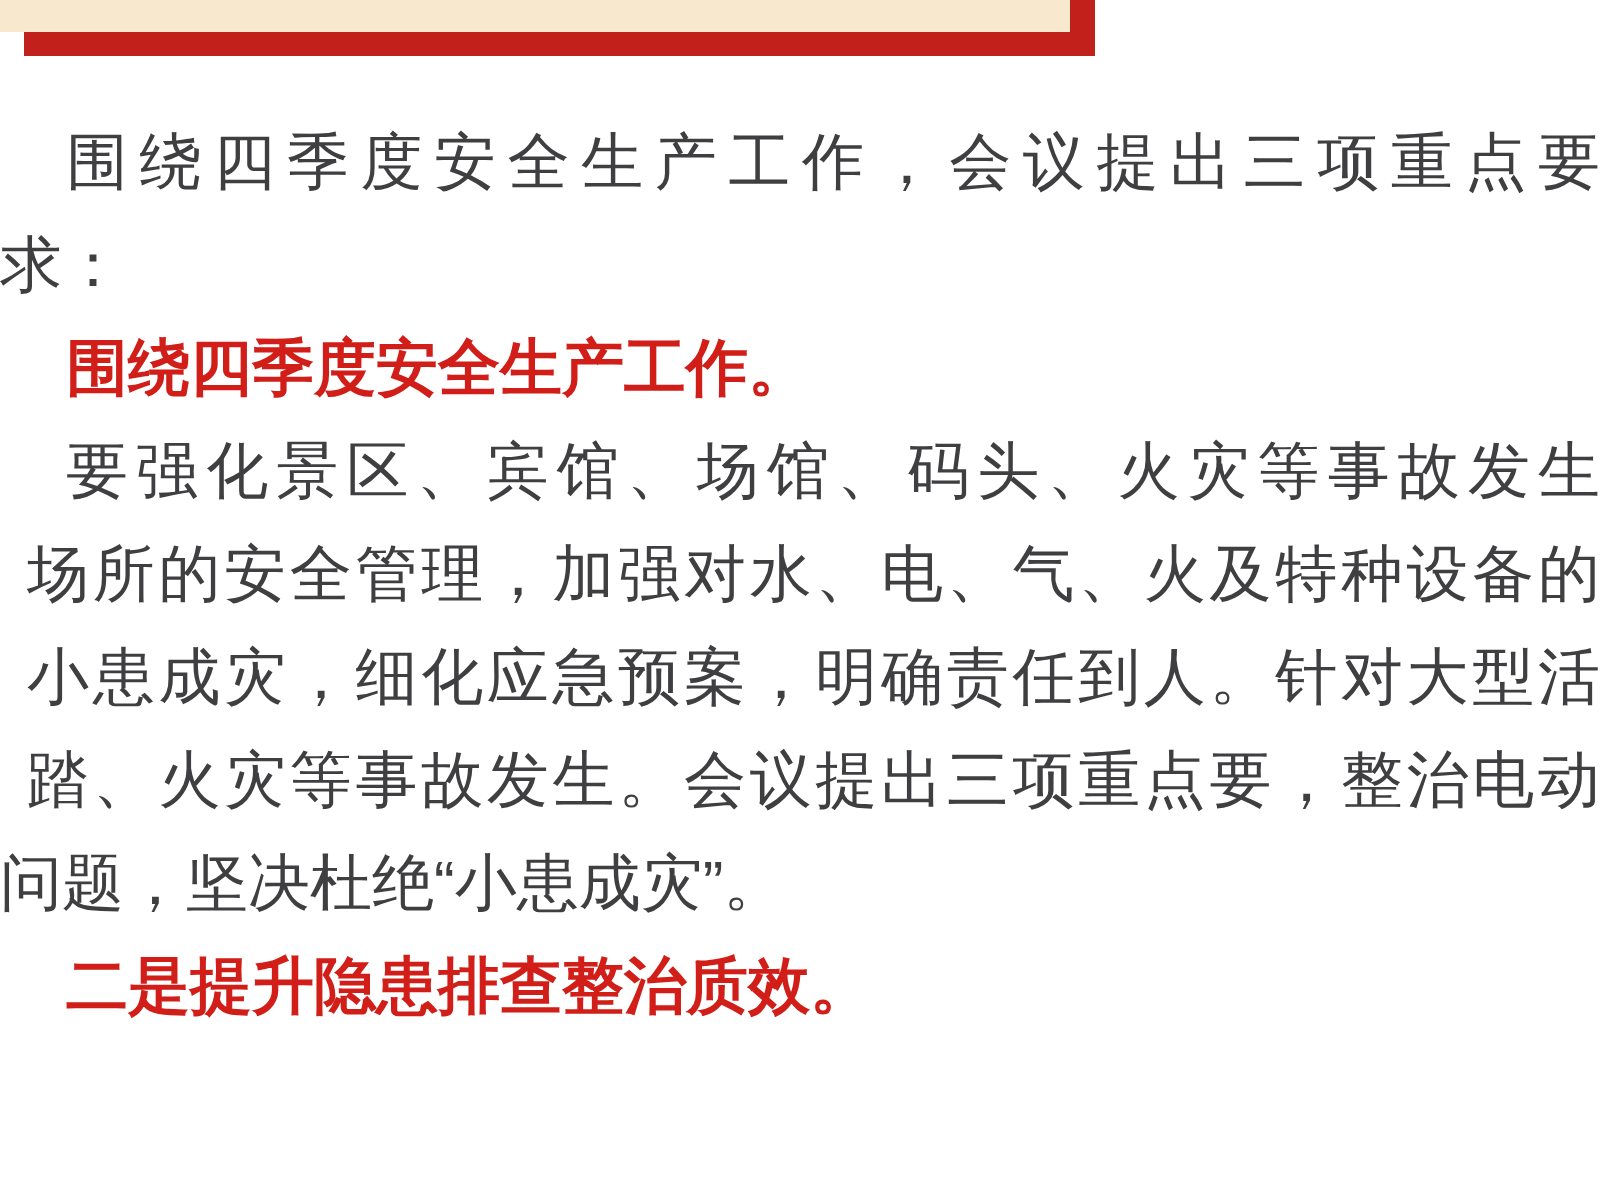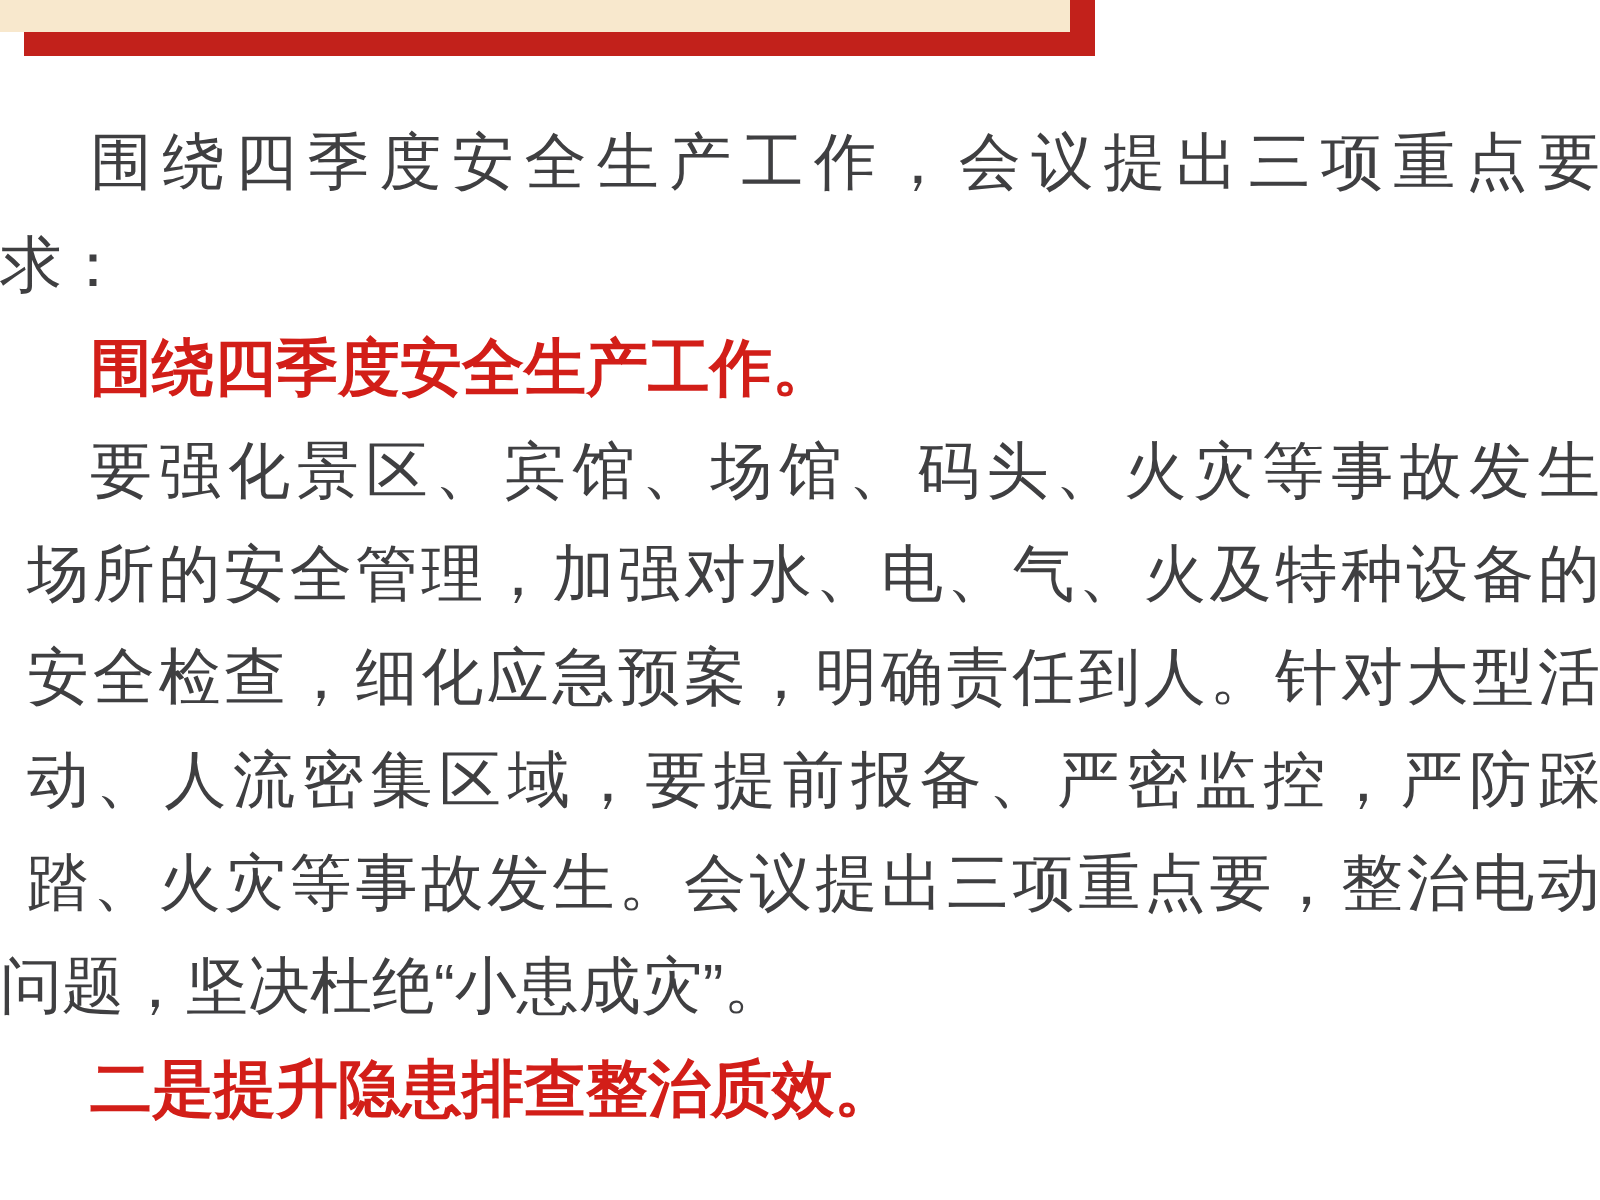--- a/index.html
+++ b/index.html
@@ -37,37 +37,36 @@
     color:var(--body-color,#3f3f41);
     white-space:nowrap;
     overflow:visible;
   }
   .line.justify {
     white-space:normal;
     text-align:justify;
     text-align-last:justify;
     padding-left:27px;
   }
-  .line.indent { padding-left:90px; }
+  .line.indent { padding-left:66px; }
   .line.heading {
     color:var(--heading-color,#d21e18);
     font-weight:700;
   }
 </style>
 </head>
 <body style="background: rgb(255, 255, 255);">
 
 <div class="page">
   <div class="banner-red"></div>
   <div class="banner-cream"></div>
   <div class="article" id="article">
       <div class="line indent justify">围绕四季度安全生产工作，会议提出三项重点要</div>
       <div class="line">求：</div>
       <div class="line heading indent">围绕四季度安全生产工作。</div>
       <div class="line indent justify">要强化景区、宾馆、场馆、码头、火灾等事故发生</div>
       <div class="line justify">场所的安全管理，加强对水、电、气、火及特种设备的</div>
-      <div class="line justify">安全检查，细化应急预案，明确责任到人。针对大型活</div>
-      <div class="line justify">动、人流密集区域，要提前报备、严密监控，严防踩</div>
+      <div class="line justify">小患成灾，细化应急预案，明确责任到人。针对大型活</div>
       <div class="line justify">踏、火灾等事故发生。会议提出三项重点要，整治电动</div>
       <div class="line">问题，坚决杜绝“小患成灾”。</div>
       <div class="line heading indent">二是提升隐患排查整治质效。</div>
     </div>
 </div>
 
 </body></html>

